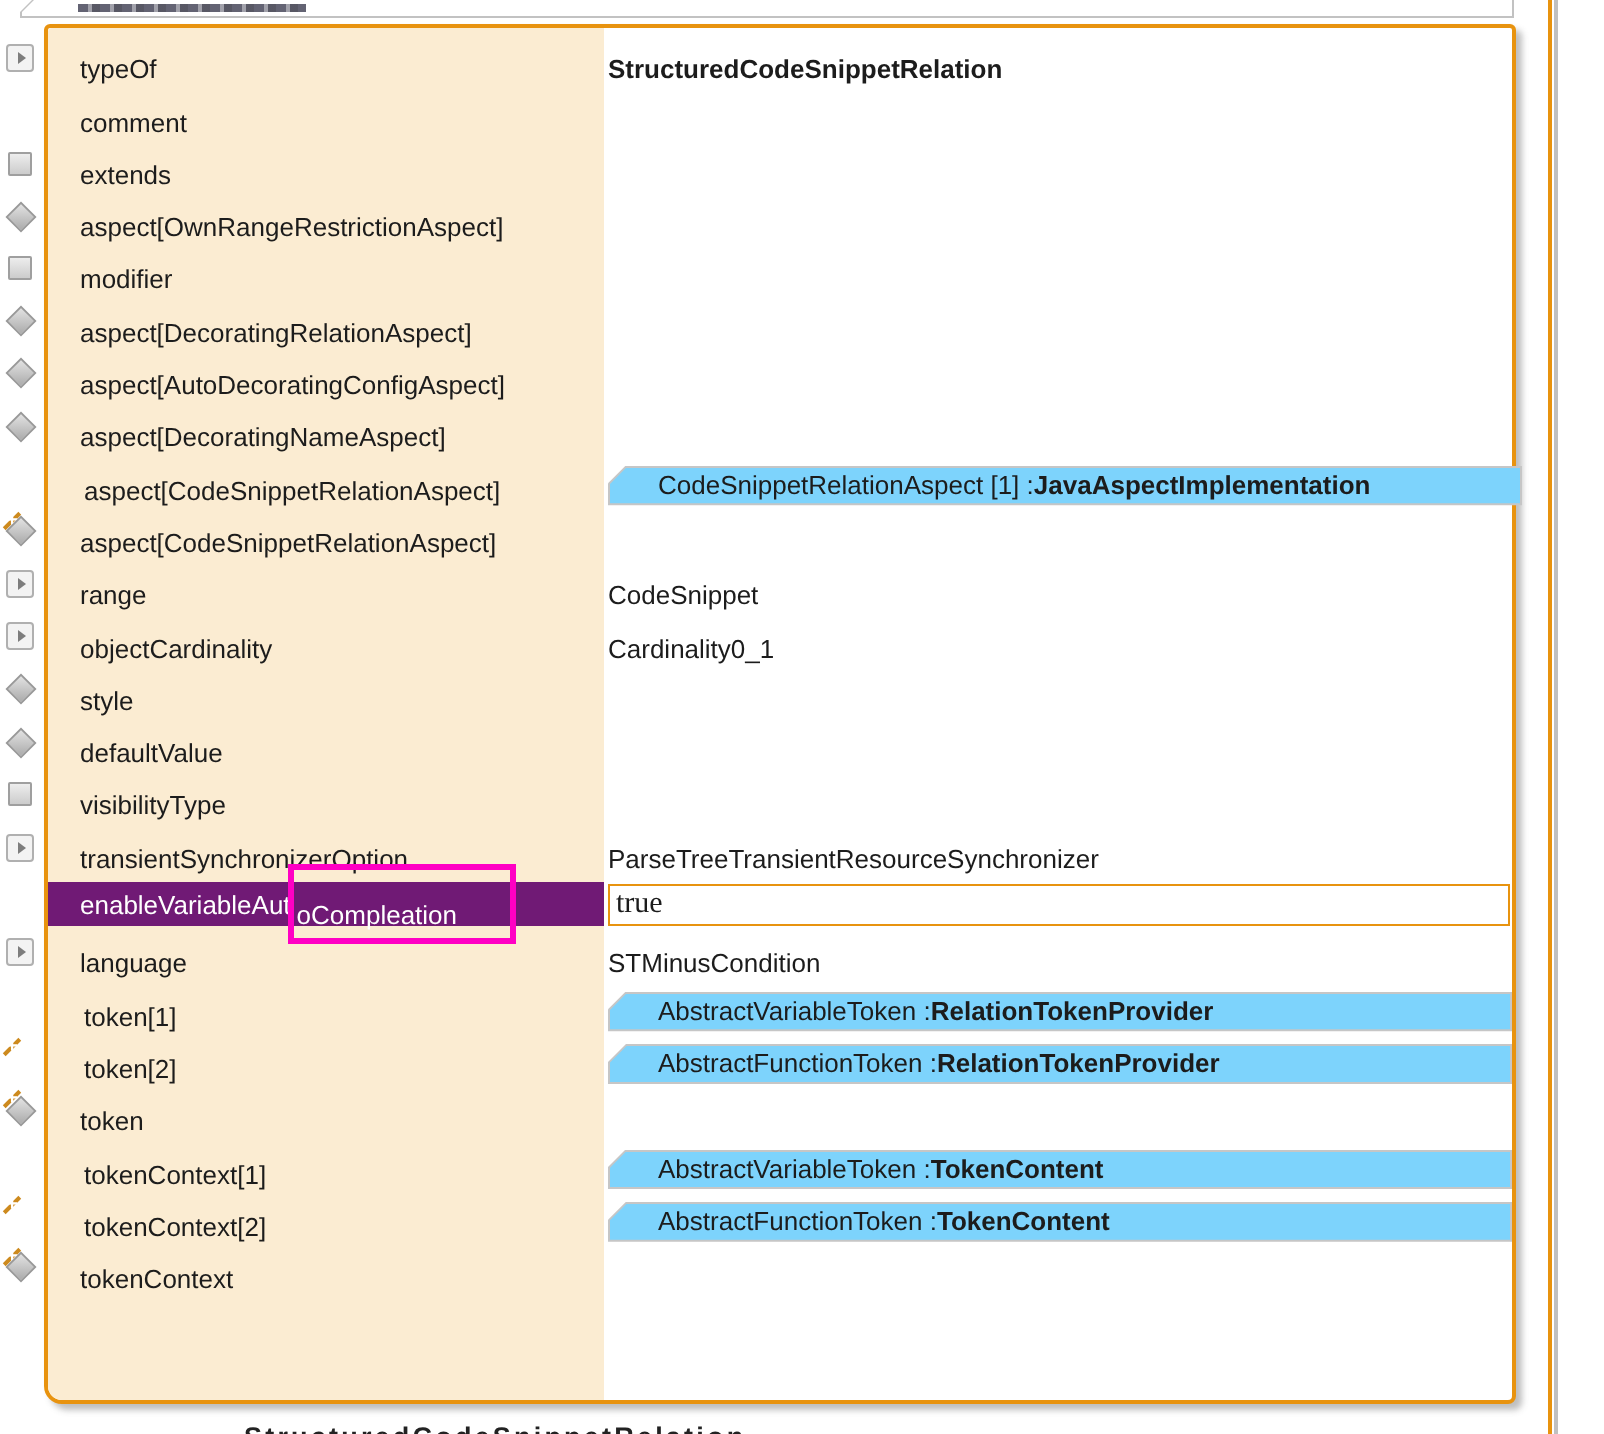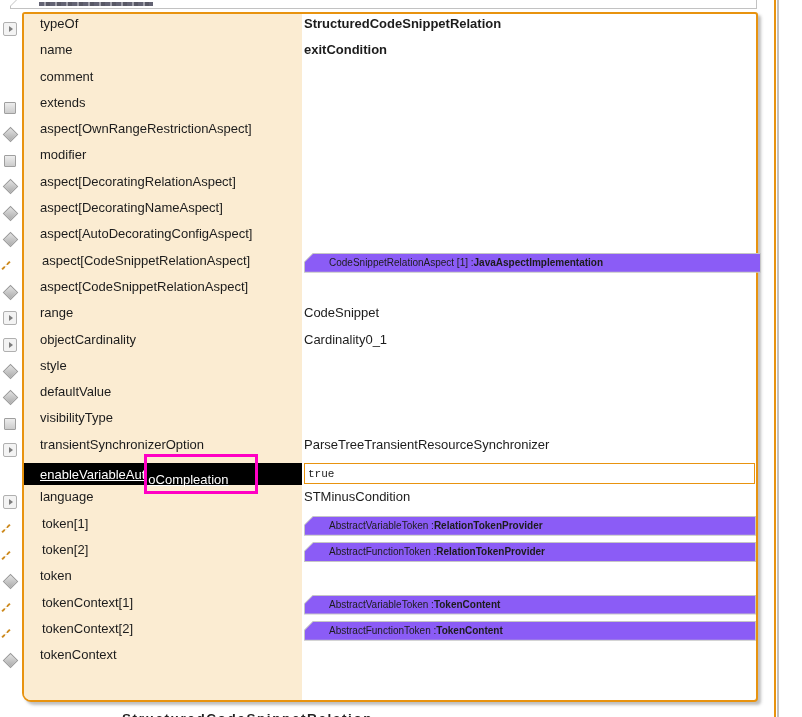--- a/index.html
+++ b/index.html
@@ -26,46 +26,46 @@
     letter-spacing:1.6px;color:#222;white-space:nowrap;}
 
   
   .panel{position:absolute;left:22px;top:12px;width:732px;height:686px;
     border:2px solid #e8930f;border-radius:3px 3px 4px 9px;background:#ffffff;
     box-shadow:3px 3px 3px rgba(110,110,110,.45);}
   .cream{position:absolute;left:0;top:0;bottom:0;width:278px;background:#fbecd2;
     border-radius:2px 0 0 7px;}
   .rows{position:absolute;inset:0;padding-top:2px;}
 
-  .prow{display:flex;height:26.3px;align-items:flex-start;position:relative;}
+  .prow{display:flex;height:26.3px;align-items:flex-end;position:relative;}
   .lcell{width:278px;min-width:278px;box-sizing:border-box;padding-left:16px;
     display:flex;align-items:center;font-size:13px;white-space:nowrap;}
   .lcell.it{}
-  .lcell.sel{background:#000000;color:#ffffff;height:22px;text-decoration:underline;}
+  .lcell.sel{background:#701a75;color:#ffffff;height:22px;}
   .vcell{flex:1;display:flex;align-items:center;position:relative;padding-left:2px;
     font-size:13px;white-space:nowrap;}
   .vtext{font-size:13px;}
   .vtext.b{font-weight:bold;}
 
   
   .hlbox{display:inline-block;border:3px solid #ff00c4;margin:-3px 0 -3px -1px;
     padding:16px 26px 5px 1px;line-height:1;}
 
   
   .cellbox{width:452px;height:20px;position:relative;margin-left:-2px;background:#c6c6c6;
     clip-path:polygon(9px 0,100% 0,100% 100%,0 100%,0 9px);}
   .cellbox.wide{width:457px;}
-  .cbin{position:absolute;inset:1px;background:#8b5cf6;display:flex;align-items:center;
-    padding-left:24px;box-sizing:border-box;font-size:10px;
+  .cbin{position:absolute;inset:1px;background:#7dd3fc;display:flex;align-items:center;
+    padding-left:24px;box-sizing:border-box;font-size:13px;
     clip-path:polygon(8.3px 0,100% 0,100% 100%,0 100%,0 8.3px);}
   .cbin b{font-weight:bold;}
 
   
   .vinput{width:443px;height:19px;border:1.5px solid #e8930f;background:#fff;
-    font-family:Liberation Mono, monospace;font-size:11px;color:#1c1c1c;
+    font-family:Liberation Serif, serif;font-size:15px;color:#1c1c1c;
     padding:0 3px;margin:0;outline:none;box-sizing:content-box;}
 
   
   .rowicon{position:absolute;top:50%;}
   .ic-expander{left:-21px;margin-top:-7px;width:12px;height:12px;background:#f3f3f3;
     border:1px solid #b0b0b0;border-radius:2px;display:flex;align-items:center;justify-content:center;}
   .ic-expander::after{content:'';border-left:4px solid #7d7d7d;border-top:3px solid transparent;
     border-bottom:3px solid transparent;margin-left:1px;}
   .ic-square{left:-20px;margin-top:-6px;width:10px;height:10px;
     background:linear-gradient(180deg,#ededed,#cccccc);border:1px solid #9f9f9f;border-radius:1px;}
@@ -89,26 +89,20 @@
   <div class="cream"></div>
   <div class="rows">
       <div class="prow">
         <span class="rowicon ic-expander"></span>
         <div class="lcell">typeOf</div>
         <div class="vcell">
           <span class="vtext b">StructuredCodeSnippetRelation</span>
         </div>
       </div>
       <div class="prow">
-        <div class="lcell">name</div>
-        <div class="vcell">
-          <span class="vtext b">exitCondition</span>
-        </div>
-      </div>
-      <div class="prow">
         <div class="lcell it">comment</div>
         <div class="vcell"></div>
       </div>
       <div class="prow">
         <span class="rowicon ic-square"></span>
         <div class="lcell it">extends</div>
         <div class="vcell"></div>
       </div>
       <div class="prow">
         <span class="rowicon ic-diamond"></span>
@@ -120,26 +114,26 @@
         <div class="lcell it">modifier</div>
         <div class="vcell"></div>
       </div>
       <div class="prow">
         <span class="rowicon ic-diamond"></span>
         <div class="lcell it">aspect[DecoratingRelationAspect]</div>
         <div class="vcell"></div>
       </div>
       <div class="prow">
         <span class="rowicon ic-diamond"></span>
+        <div class="lcell it">aspect[AutoDecoratingConfigAspect]</div>
+        <div class="vcell"></div>
+      </div>
+      <div class="prow">
+        <span class="rowicon ic-diamond"></span>
         <div class="lcell it">aspect[DecoratingNameAspect]</div>
-        <div class="vcell"></div>
-      </div>
-      <div class="prow">
-        <span class="rowicon ic-diamond"></span>
-        <div class="lcell it">aspect[AutoDecoratingConfigAspect]</div>
         <div class="vcell"></div>
       </div>
       <div class="prow">
         <span class="rowicon ic-diamondPlus"></span>
         <div class="lcell">aspect[CodeSnippetRelationAspect]</div>
         <div class="vcell">
           <div class="cellbox wide">
             <div class="cbin">
               <span>CodeSnippetRelationAspect [1] : </span>
               <b>JavaAspectImplementation</b>

